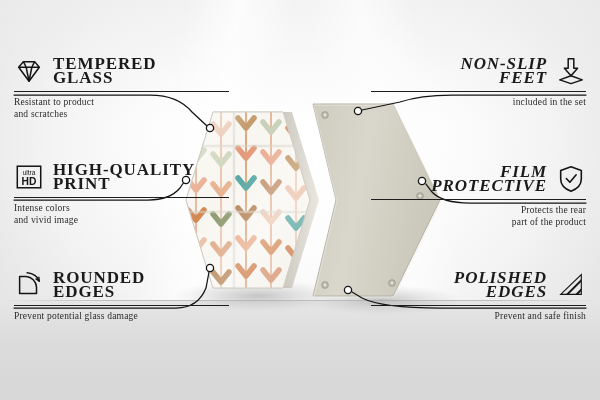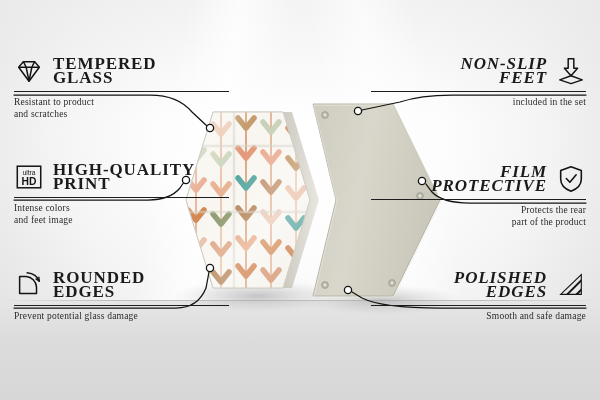--- a/index.html
+++ b/index.html
@@ -248,21 +248,21 @@
         <text x="16" y="14" text-anchor="middle" font-family="Liberation Sans, sans-serif" font-size="7" fill="#141414">ultra</text>
         <text x="16" y="24.5" text-anchor="middle" font-family="Liberation Sans, sans-serif" font-size="11" font-weight="bold" fill="#141414">HD</text>
       </svg>
       <div>
         <div class="ftitle">HIGH-QUALITY</div>
         <div class="ftitle">PRINT</div>
       </div>
     </div>
     <div class="rule"></div>
     <div class="fdesc">Intense colors</div>
-    <div class="fdesc">and feet image</div>
+    <div class="fdesc">and vivid image</div>
   </div>
 
   <div class="feature left pos-re">
     <div class="fhead">
       <svg class="ficon" viewBox="0 0 32 32">
         <path d="M6 7 L6 25 L24 25 L24 18 A12 12 0 0 0 13 7 Z" fill="none" stroke="#141414" stroke-width="1.6" stroke-linejoin="round"></path>
         <path d="M14 3 Q24 4 27 12" fill="none" stroke="#141414" stroke-width="1.5" stroke-linecap="round"></path>
         <path d="M27 12 L23.5 9.5 M27 12 L26.5 7.8" fill="none" stroke="#141414" stroke-width="1.5" stroke-linecap="round"></path>
       </svg>
       <div>
@@ -323,16 +323,16 @@
           <line x1="18" y1="50" x2="48" y2="20"></line>
         </g>
         <path d="M27 5 L27 26 L5 26 Z" fill="none" stroke="#141414" stroke-width="1.2"></path>
       </svg>
       <div>
         <div class="ftitle">POLISHED</div>
         <div class="ftitle">EDGES</div>
       </div>
     </div>
     <div class="rule"></div>
-    <div class="fdesc">Smooth and safe damage</div>
+    <div class="fdesc">Prevent and safe finish</div>
   </div>
 
 </div>
 
 </body></html>

